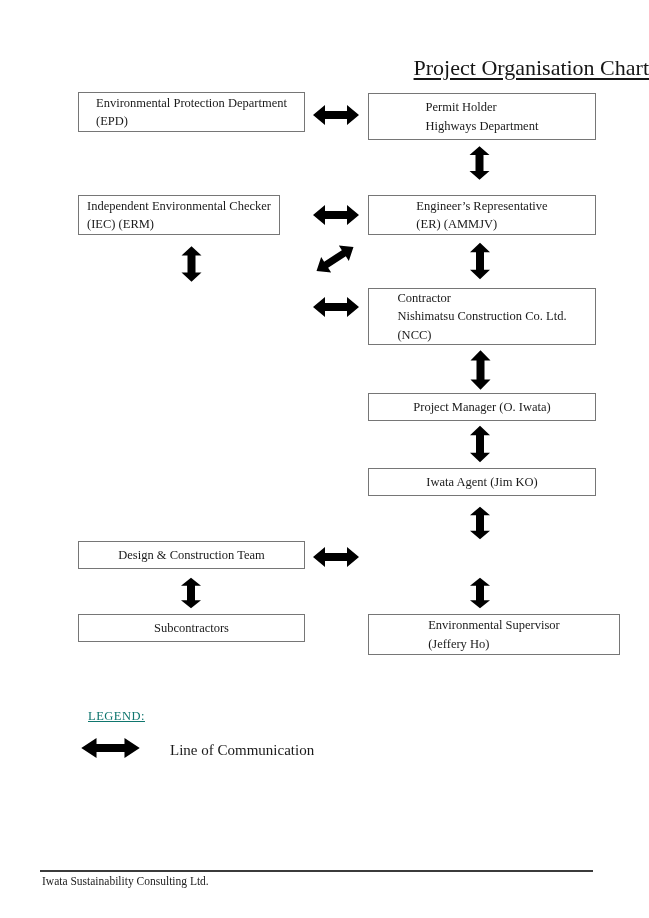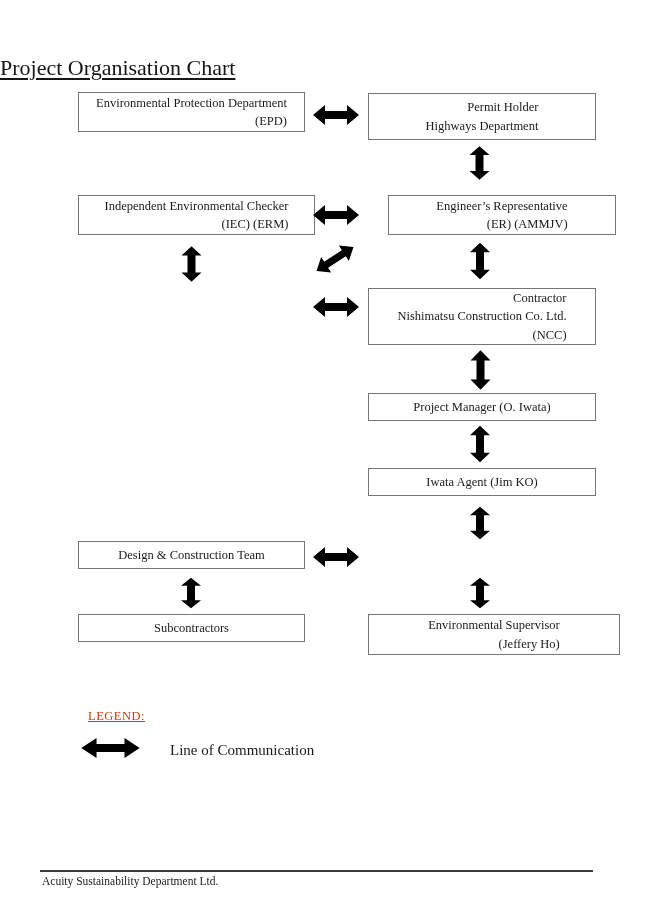--- a/index.html
+++ b/index.html
@@ -8,53 +8,53 @@
     width: 649px;
     height: 918px;
     background: #ffffff;
     font-family: "Liberation Serif", serif;
     color: #111111;
     overflow: hidden;
   }
   .title {
     position: absolute;
     left: 0; top: 55px; width: 649px;
-    text-align: left;
+    text-align: right;
     font-size: 22px;
     font-weight: normal;
     margin: 0;
     text-decoration: underline;
     text-underline-offset: 3px;
     color: #161616;
   }
   .box {
     position: absolute;
     box-sizing: border-box;
     border: 1px solid #767676;
     background: #ffffff;
     display: flex;
     align-items: center;
     justify-content: center;
-    text-align: right;
+    text-align: left;
     font-size: 12.5px;
     line-height: 1.45;
     white-space: pre-line;
     padding: 1px 4px;
     color: #1a1a1a;
   }
   .arrow { position: absolute; display: block; overflow: visible; }
   .rot90  { transform: rotate(90deg); }
   .rotd   { transform: rotate(-33deg); }
   .legend-heading {
     position: absolute;
     left: 88px; top: 709px;
     font-size: 12.5px;
     text-decoration: underline;
     letter-spacing: 0.5px;
-    color: #c2410c;
+    color: #0f766e;
   }
   .legend-label {
     position: absolute;
     left: 170px; top: 742px;
     font-size: 15px;
     color: #1a1a1a;
   }
   .footer-rule {
     position: absolute;
     left: 40px; top: 870px;
@@ -77,28 +77,28 @@
   <svg class="defs-holder" aria-hidden="true">
     <defs>
       <path id="dblarrow" class="shape" d="M1 12 L13 2 L13 8 L35 8 L35 2 L47 12 L35 22 L35 16 L13 16 L13 22 Z" vector-effect="non-scaling-stroke"></path>
     </defs>
   </svg>
 
   <h1 class="title">Project Organisation Chart</h1>
 
   <div class="box" style="left:78px;top:92px;width:227px;height:40px">Environmental Protection Department
 (EPD)</div>
-  <div class="box" style="left:78px;top:195px;width:237px;height:40px">Independent Environmental Checker
+  <div class="box" style="left:78px;top:195px;width:202px;height:40px">Independent Environmental Checker
 (IEC) (ERM)</div>
   <div class="box" style="left:78px;top:541px;width:227px;height:28px">Design &amp; Construction Team</div>
   <div class="box" style="left:78px;top:614px;width:227px;height:28px">Subcontractors</div>
 
   <div class="box" style="left:368px;top:93px;width:228px;height:47px">Permit Holder
 Highways Department</div>
-  <div class="box" style="left:388px;top:195px;width:228px;height:40px">Engineer’s Representative
+  <div class="box" style="left:368px;top:195px;width:228px;height:40px">Engineer’s Representative
 (ER) (AMMJV)</div>
   <div class="box" style="left:368px;top:288px;width:228px;height:57px">Contractor
 Nishimatsu Construction Co. Ltd.
 (NCC)</div>
   <div class="box" style="left:368px;top:393px;width:228px;height:28px">Project Manager (O. Iwata)</div>
   <div class="box" style="left:368px;top:468px;width:228px;height:28px">Iwata Agent (Jim KO)</div>
   <div class="box" style="left:368px;top:614px;width:252px;height:41px">Environmental Supervisor
 (Jeffery Ho)</div>
 
   <svg class="arrow" style="left:312px;top:103px" width="48" height="24" viewBox="0 0 48 24" preserveAspectRatio="none">
@@ -143,15 +143,15 @@
       <use href="#dblarrow"></use>
     </svg>
 
   <div class="legend-heading">LEGEND:</div>
   <svg class="arrow" style="left:80px;top:736px" width="61" height="24" viewBox="0 0 48 24" preserveAspectRatio="none">
       <use href="#dblarrow"></use>
     </svg>
   <div class="legend-label">Line of Communication</div>
 
   <div class="footer-rule"></div>
-  <div class="footer-text">Acuity Sustainability Department Ltd.</div>
+  <div class="footer-text">Iwata Sustainability Consulting Ltd.</div>
 
 </div>
 
 </body></html>

